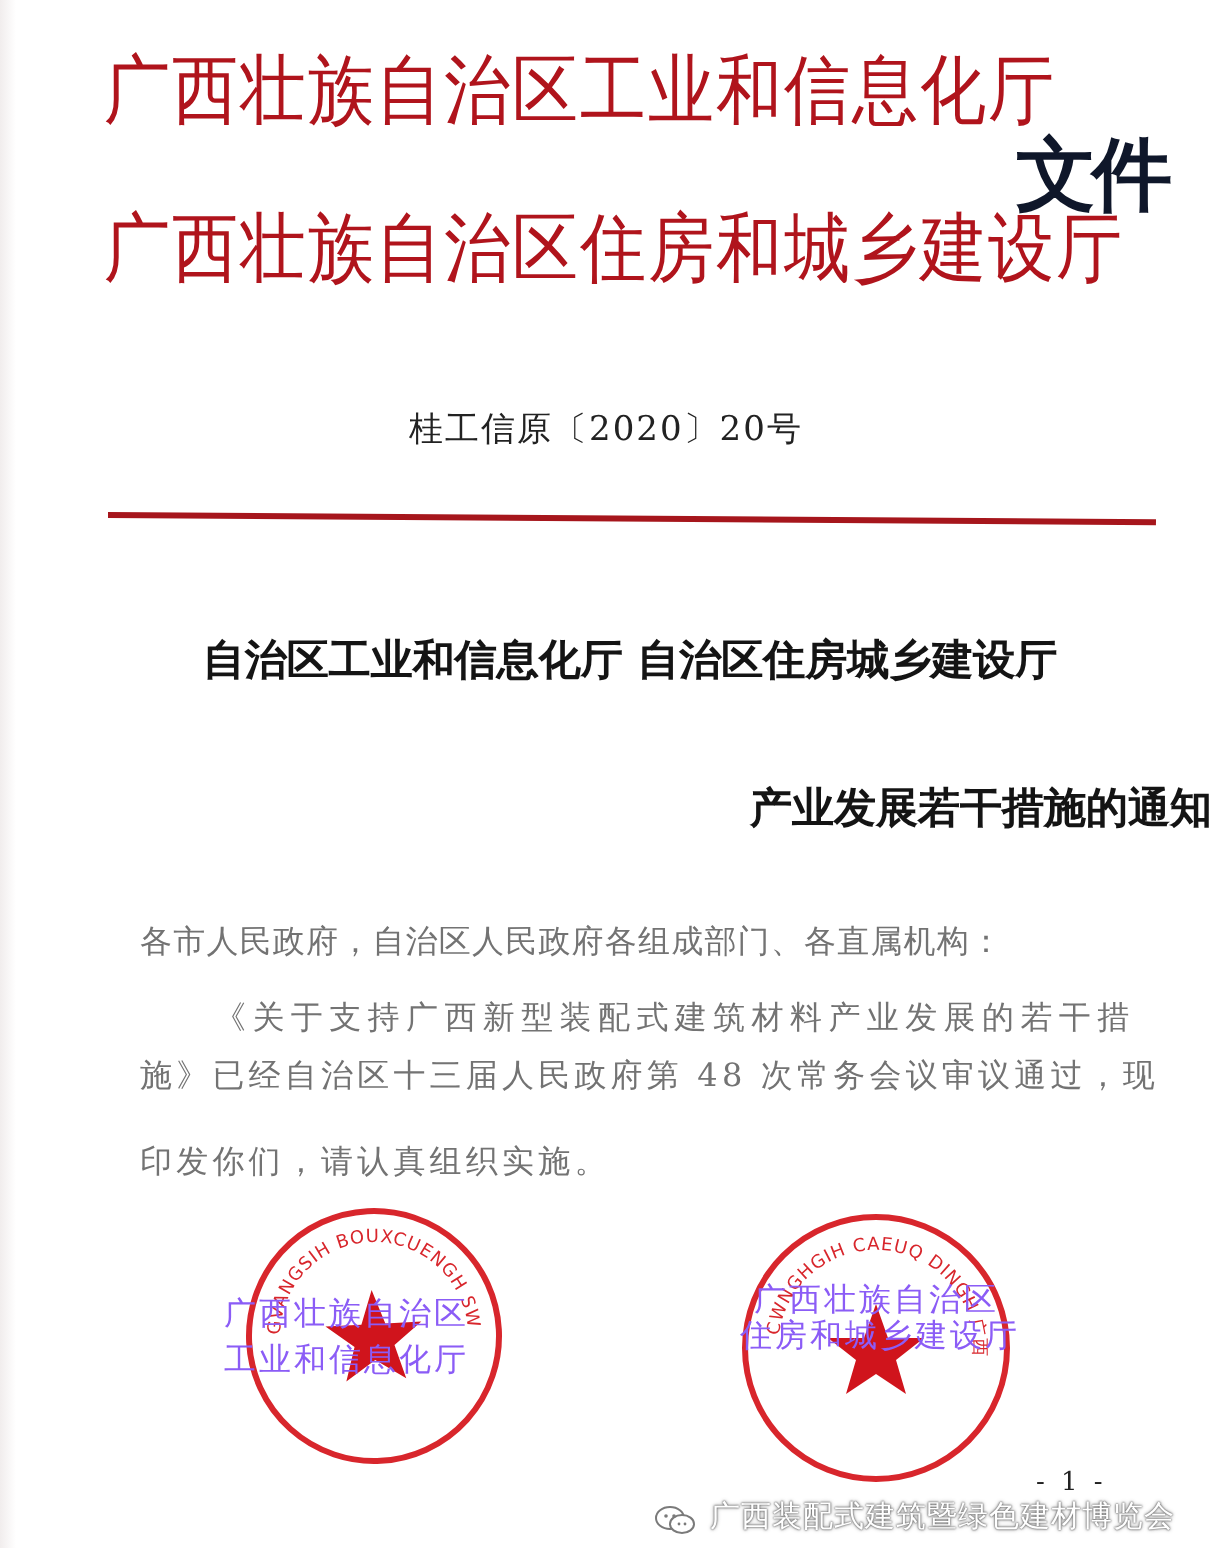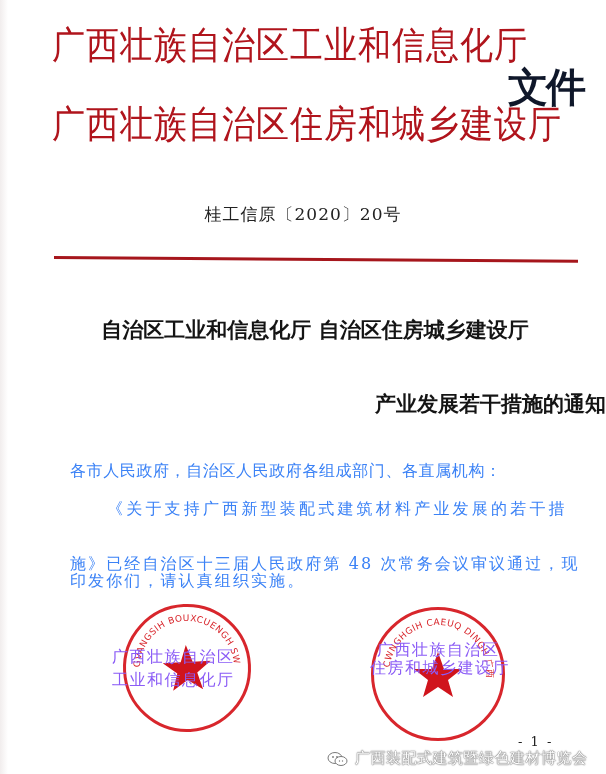--- a/index.html
+++ b/index.html
@@ -37,45 +37,45 @@
 
   .title-line {
     position: absolute; left: 0; width: 606px; text-align: center; white-space: nowrap;
     font-family: "DejaVu Serif", serif; font-weight: bold; font-size: 21px; color: #141414;
   }
   #t1 { top: 316px; left: 12px; }
   #t2 { top: 352px; }
   #t3 { top: 390px; text-align: right; }
 
   .body-text {
-    position: absolute; font-family: "DejaVu Serif", serif; font-size: 16px; color: #3b82f6;
+    position: absolute; font-family: "DejaVu Serif", serif; font-size: 16px; color: #737373;
     white-space: nowrap; letter-spacing: 1.4px;
   }
   #salutation { left: 70px; top: 461px; letter-spacing: 0.6px; }
   #p1 { left: 107px; top: 499px; letter-spacing: 3.2px; }
-  #p2 { left: 70px; top: 554px; letter-spacing: 2.1px; }
+  #p2 { left: 70px; top: 528px; letter-spacing: 2.1px; }
   #p3 { left: 70px; top: 571px; letter-spacing: 2.1px; }
 
   .seal { position: absolute; border-radius: 50%; border: 3px solid #d8262c; }
   #seal1 { left: 123px; top: 604px; width: 122px; height: 122px; transform: rotate(-3deg); }
   #seal2 { left: 371px; top: 607px; width: 128px; height: 128px; }
   .seal svg { position: absolute; left: 0; top: 0; width: 100%; height: 100%; }
 
   .sign { position: absolute; font-family: "DejaVu Serif", serif; font-size: 16px; color: #8b5cf6;
     white-space: nowrap; letter-spacing: 1.5px; }
   #s1a { left: 112px; top: 647px; }
   #s1b { left: 112px; top: 670px; font-family: Liberation Mono, monospace; }
   #s2a { left: 377px; top: 640px; }
   #s2b { left: 370px; top: 658px; }
   #date { left: 369px; top: 709px; letter-spacing: 0.5px; }
 
   .page-num { position: absolute; left: 518px; top: 734px; font-family: "DejaVu Serif", serif;
     font-size: 13px; color: #222; letter-spacing: 2px; }
 
-  .watermark { position: absolute; left: 327px; top: 749px; display: flex; align-items: center;
+  .watermark { position: absolute; left: 327px; top: 749px; display: flex; align-items: flex-end;
     color: #ffffff; font-size: 15px; letter-spacing: 0.5px;
     text-shadow: 0 0 1px #6d6d6d, 0 0 1px #6d6d6d, 0 0 2px #999; }
   .wm-icon { width: 22px; height: 16px; margin-right: 6px; }
 </style>
 </head>
 <body>
 
 <div class="page">
   <div class="edge-shadow"></div>
 

